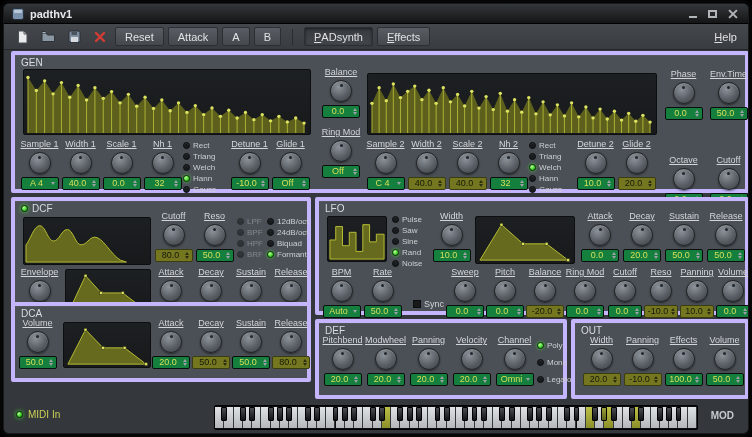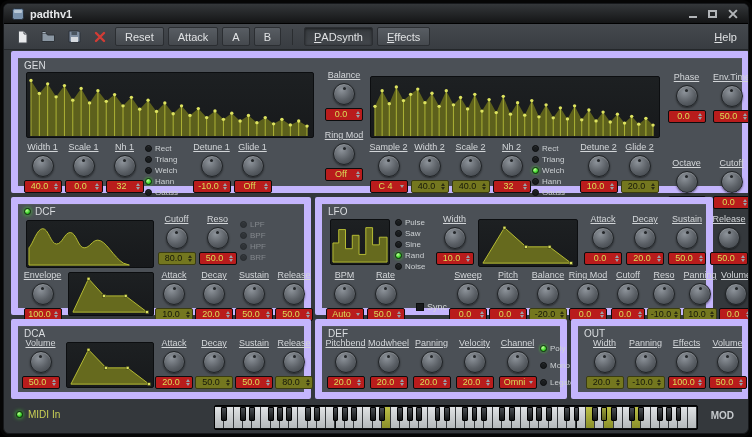--- a/index.html
+++ b/index.html
@@ -23,39 +23,39 @@
 .tbtn{height:19px;padding:0 9px;display:inline-flex;align-items:center;background:linear-gradient(#585d63,#45494e);border:1px solid #2b2e32;border-radius:2px;color:#e0e2e4;font-size:11px;white-space:nowrap;}
 .tbtn.pressed{background:linear-gradient(#383c40,#42464b);box-shadow:inset 0 1px 3px rgba(0,0,0,.55);}
 .hbtn{margin-left:auto;background:none;border:none;color:#dfe1e3;font-size:11px;padding:0 4px;display:inline-flex;}
 .u{text-decoration:underline;}
 .sep{width:1px;height:16px;background:#2a2d30;margin:0 7px;}
 .preset{width:150px;height:19px;background:#202326;border:1px solid #0f1113;border-radius:2px;display:flex;align-items:center;padding:0 3px 0 4px;gap:4px;color:#dfe1e3;font-size:11px;}
 .ptext{flex:1;white-space:nowrap;overflow:hidden;}
 .parrow{width:0;height:0;border-left:3.5px solid transparent;border-right:3.5px solid transparent;border-top:4px solid #aab0b5;margin-right:2px;}
 
 
-.grp{position:absolute;background:#4b5056;border:7px solid #c4b5fd;border-radius:2px;box-shadow:inset 0 1px 0 rgba(255,255,255,.05);}
+.grp{position:absolute;background:#4b5056;border:4px solid #c4b5fd;border-radius:2px;box-shadow:inset 0 1px 0 rgba(255,255,255,.05);}
 .gtitle{position:absolute;left:6px;top:2px;display:flex;align-items:center;gap:4px;font-size:10px;color:#dadde0;z-index:3;}
 #grp-gen{left:7px;top:47px;width:738px;height:142px;}
 #grp-dcf{left:7px;top:193px;width:300px;height:118px;}
-#grp-lfo{left:311px;top:193px;width:398px;height:118px;}
-#grp-dca{left:7px;top:315px;width:300px;height:80px;}
+#grp-lfo{left:311px;top:193px;width:434px;height:118px;}
+#grp-dca{left:7px;top:298px;width:300px;height:80px;}
 #grp-def{left:311px;top:315px;width:252px;height:80px;}
 #grp-out{left:567px;top:315px;width:178px;height:80px;}
 
 
 .disp{position:absolute;background:linear-gradient(#1d2022,#17191b);border:1px solid #0c0e10;border-radius:2px;overflow:hidden;}
 .disp svg{position:absolute;inset:0;width:100%;height:100%;}
 
 
 .knobcell{width:41px;display:flex;flex-direction:column;align-items:center;}
 .klabel{font-size:9px;color:#d3d6d9;white-space:nowrap;line-height:10px;margin-bottom:1px;text-decoration:underline;}
 .knob{width:22px;height:22px;border-radius:50%;background:radial-gradient(circle at 38% 30%,#8d939a,#5a5f65 55%,#3e4348 95%);border:1px solid #202326;box-shadow:0 1px 2px rgba(0,0,0,.5),inset 0 1px 1px rgba(255,255,255,.22);position:relative;margin:2px 0 3px;}
 .kdot{position:absolute;left:50%;top:3px;width:3px;height:3px;margin-left:-1.5px;border-radius:50%;background:#24272a;}
-.spin{width:38px;height:13px;background:#b91c1c;border:1px solid #0b0d0e;border-radius:2px;position:relative;display:flex;align-items:center;color:#d9df58;font-size:9px;}
+.spin{width:38px;height:13px;background:#15803d;border:1px solid #0b0d0e;border-radius:2px;position:relative;display:flex;align-items:center;color:#d9df58;font-size:9px;}
 .spinval{flex:1;text-align:center;padding-right:6px;line-height:11px;white-space:nowrap;}
 .arrows{position:absolute;right:1px;top:1px;bottom:1px;width:7px;display:flex;flex-direction:column;justify-content:space-between;align-items:center;padding:1px 0;}
 .arrows i{display:block;width:0;height:0;border-left:2.5px solid transparent;border-right:2.5px solid transparent;}
 .arrows .up{border-bottom:3px solid #9ba1a7;}
 .arrows .dn{border-top:3px solid #9ba1a7;}
 .spin.hl{background:#74771f;color:#16180a;border-color:#3a3c12;}
 .spin.hl .up{border-bottom-color:#2e2f12;}
 .spin.hl .dn{border-top-color:#2e2f12;}
 .spin.combo .arrows{justify-content:center;}
 .wide .knobcell{width:45px;}
@@ -443,20 +443,32 @@
       <span class="arrows">
                 <i class="up"></i>
                 <i class="dn"></i>
               </span>
     </span>
   </div>
         </div>
     <div class="krow g-row1">
       <div data-repeat="gen.sample1_a">
             <div class="knobcell">
+    <span class="klabel">Sample 1</span>
+    <span class="knob">
+                <span class="kdot"></span>
+              </span>
+    <span class="spin combo">
+      <span class="spinval">A 4</span>
+      <span class="arrows">
+                  <i class="dn"></i>
+                </span>
+    </span>
+  </div>
+            <div class="knobcell">
     <span class="klabel">Width 1</span>
     <span class="knob">
                 <span class="kdot"></span>
               </span>
     <span class="spin">
       <span class="spinval">40.0</span>
       <span class="arrows">
                   <i class="up"></i>
                   <i class="dn"></i>
                 </span>
@@ -694,20 +706,38 @@
     <span class="rdot"></span>
     <span class="rlabel">BPF</span>
   </label>
           <label class="radio dis">
     <span class="rdot"></span>
     <span class="rlabel">HPF</span>
   </label>
           <label class="radio dis">
     <span class="rdot"></span>
     <span class="rlabel">BRF</span>
+  </label>
+        </div>
+    <div class="radiocol f-slopes" data-repeat="dcf.slopes">
+          <label class="radio">
+    <span class="rdot"></span>
+    <span class="rlabel">12dB/oct</span>
+  </label>
+          <label class="radio">
+    <span class="rdot"></span>
+    <span class="rlabel">24dB/oct</span>
+  </label>
+          <label class="radio">
+    <span class="rdot"></span>
+    <span class="rlabel">Biquad</span>
+  </label>
+          <label class="radio sel">
+    <span class="rdot"></span>
+    <span class="rlabel">Formant</span>
   </label>
         </div>
     <div class="f-env wide" data-repeat="dcf.env_knob">
           <div class="knobcell">
     <span class="klabel">Envelope</span>
     <span class="knob">
               <span class="kdot"></span>
             </span>
     <span class="spin">
       <span class="spinval">100.0</span>

